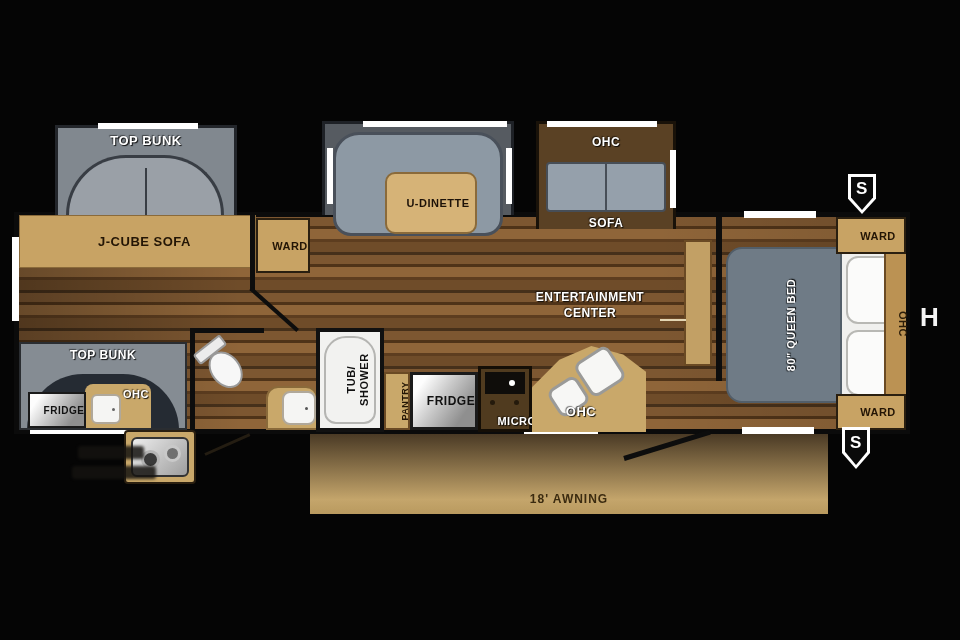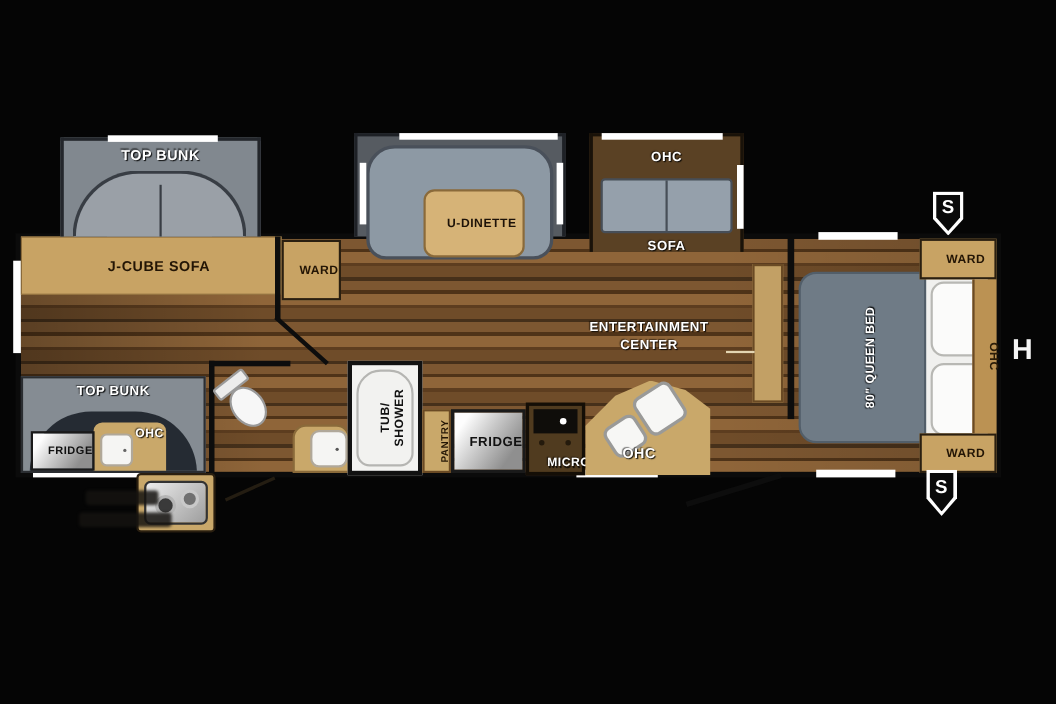--- a/index.html
+++ b/index.html
@@ -166,20 +166,23 @@
   <div class="abs" style="left:536px;top:121px;width:140px;height:108px;background:#5a4124;border:3px solid #191209;border-bottom:none;">
     <div class="abs lbl wlbl" style="left:0;top:11px;width:100%;text-align:center;font-size:12px;">OHC</div>
     <div class="abs" style="left:7px;top:38px;width:120px;height:50px;background:#95a0ab;border:2px solid #474e57;border-radius:4px;">
       <span class="abs" style="left:57px;top:0;bottom:0;width:2px;background:#474e57;"></span>
     </div>
     <div class="abs lbl wlbl" style="left:0;top:92px;width:100%;text-align:center;font-size:12px;">SOFA</div>
     <div class="abs win" style="left:8px;top:-3px;width:110px;height:6px;"></div>
     <div class="abs win" style="left:131px;top:26px;width:6px;height:58px;"></div>
   </div>
 
+  <div class="abs" style="left:310px;top:434px;width:518px;height:80px;background:linear-gradient(#4a3a25,#c4a56b 82%,#b99a5f);">
+    <div class="abs lbl" style="left:0;bottom:8px;width:100%;text-align:center;font-size:12px;color:#3b2b10;letter-spacing:1px;">18' AWNING</div>
+  </div>
 
   <div class="abs wall" style="left:624px;top:456px;width:90px;height:5px;transform-origin:left center;transform:rotate(-17deg);"></div>
   <div class="abs" style="left:205px;top:453px;width:49px;height:3px;background:rgba(40,32,20,.9);transform-origin:left center;transform:rotate(-24deg);"></div>
 
   <div class="abs shield-outer" style="left:848px;top:174px;width:28px;height:40px;">
     <div class="shield-inner">
       <span class="lbl" style="color:#fff;font-size:17px;margin-top:2px;">S</span>
     </div>
   </div>
   <div class="abs shield-outer" style="left:842px;top:427px;width:28px;height:42px;">

